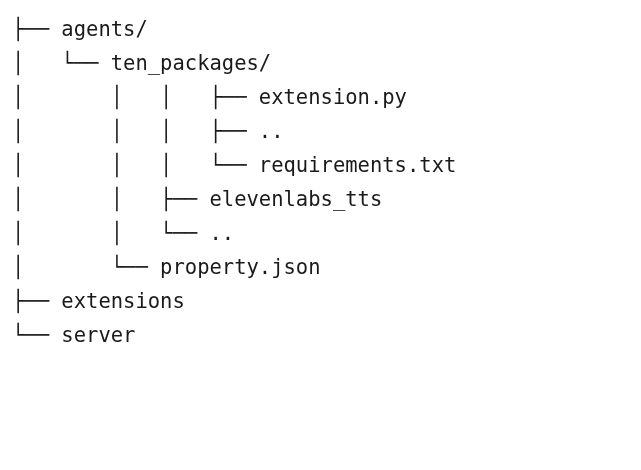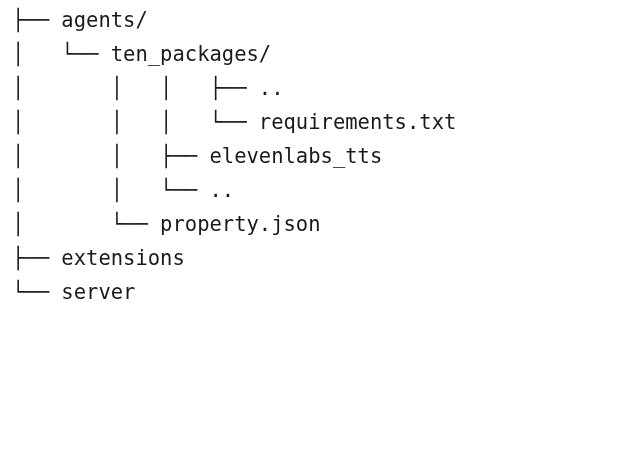--- a/index.html
+++ b/index.html
@@ -7,38 +7,39 @@
     padding: 0;
   }
   body {
     width: 641px;
     height: 470px;
     background: #ffffff;
     overflow: hidden;
   }
   .tree {
     box-sizing: border-box;
-    padding: 3px 0 0 12px;
+    padding: 12px 0 0 12px;
     font-family: "DejaVu Sans Mono", "Liberation Mono", monospace;
     font-size: 20.5px;
     line-height: 34px;
     color: #1a1a1a;
     letter-spacing: 0;
   }
   .tree-line {
     height: 34px;
     white-space: pre; 
   }
 </style>
 </head>
 <body>
 
 <div class="tree">
   <div class="tree-line">├── agents/</div>
   <div class="tree-line">│   └── ten_packages/</div>
+  <div class="tree-line">│       │   │   ├── extension.py</div>
   <div class="tree-line">│       │   │   ├── ..</div>
   <div class="tree-line">│       │   │   └── requirements.txt</div>
   <div class="tree-line">│       │   ├── elevenlabs_tts</div>
   <div class="tree-line">│       │   └── ..</div>
   <div class="tree-line">│       └── property.json</div>
   <div class="tree-line">├── extensions</div>
   <div class="tree-line">└── server</div>
 </div>
 
 </body></html>

